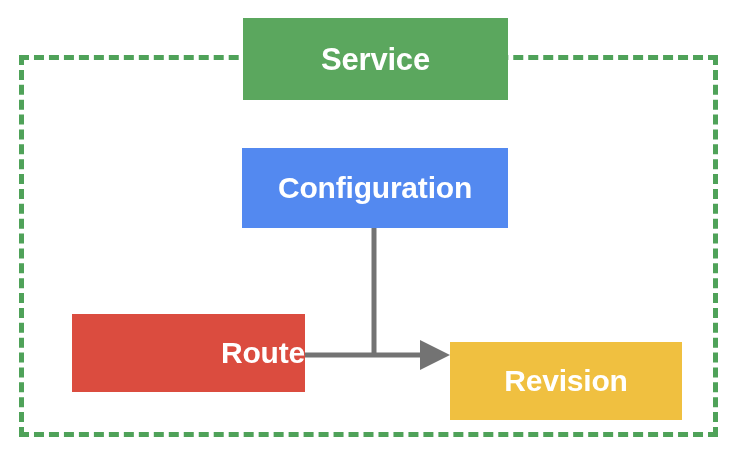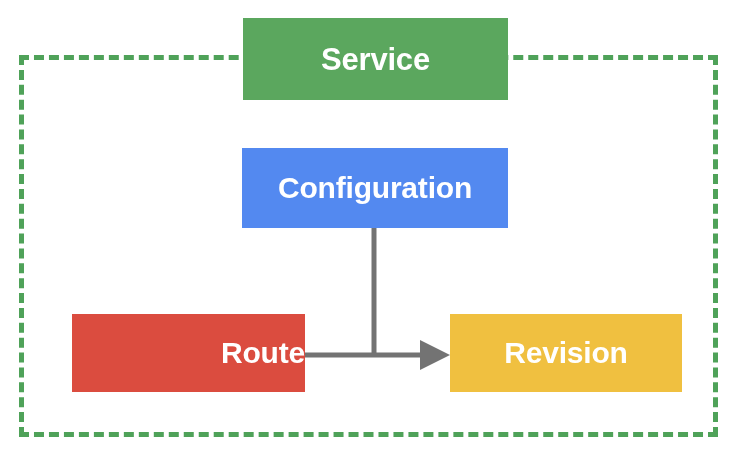--- a/index.html
+++ b/index.html
@@ -45,21 +45,21 @@
     user-select: none;
   }
   .node-label {
     display: block;
     white-space: nowrap;
   }
 
   .node--service       { font-size: 31px; }
   .node--configuration { font-size: 30px; }
   .node--route         { font-size: 30px; justify-content: flex-end; }
-  .node--revision      { font-size: 30px; }
+  .node--revision      { font-size: 30px; margin-top: 28px; }
 
   
   .connector-layer {
     position: absolute;
     left: 0;
     top: 0;
     width: 740px;
     height: 456px;
     overflow: visible;
   }

